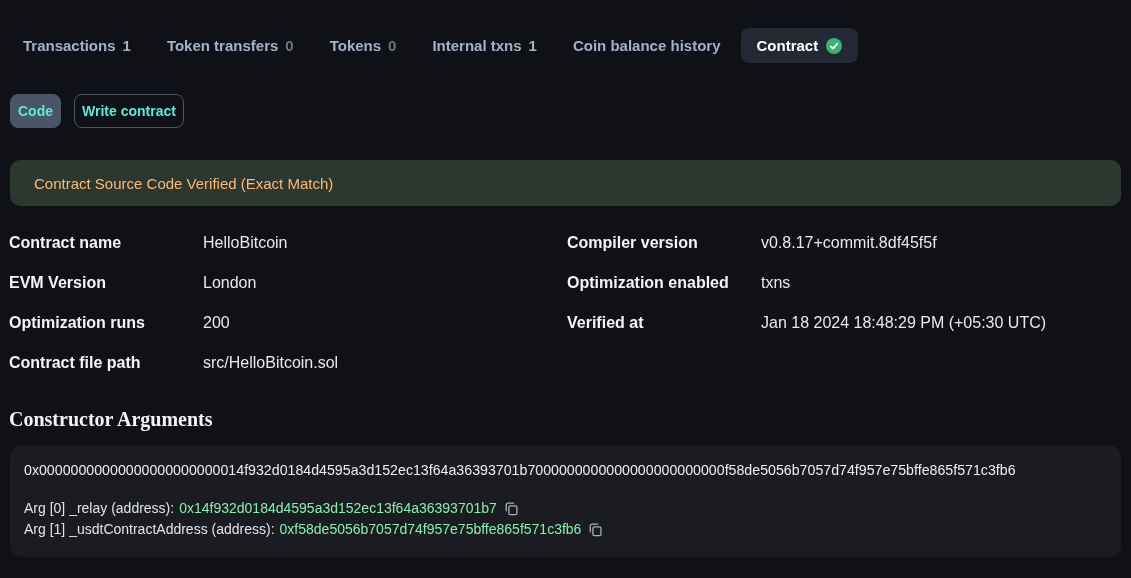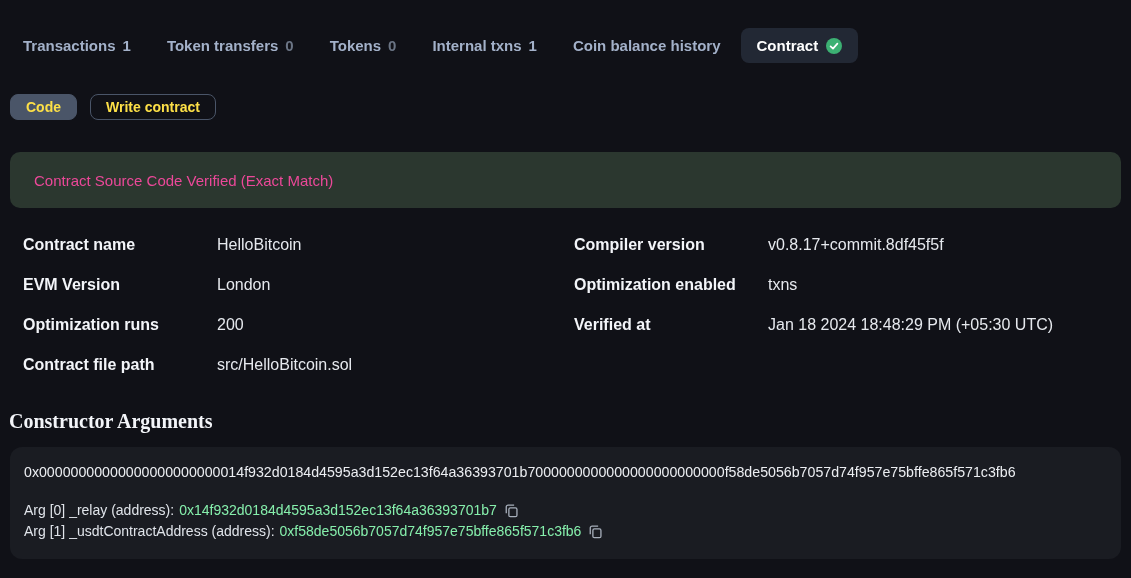--- a/index.html
+++ b/index.html
@@ -42,56 +42,56 @@
   .check-icon { margin-left: 8px; display: inline-flex; }
 
   
   .subtabs {
     display: flex;
     align-items: center;
     gap: 13px;
     padding: 31px 10px 0 10px;
   }
   .btn {
-    height: 26px;
+    height: 34px;
     display: inline-flex;
     align-items: center;
-    padding: 0 15px;
+    padding: 0 7px;
     border-radius: 8px;
     font-size: 14px;
     font-weight: 700;
-    color: #fde047;
+    color: #5eead4;
     cursor: pointer;
     background: transparent;
     border: 1px solid transparent;
     font-family: "Liberation Sans", sans-serif;
   }
   .btn.solid { background: #4a5568; border-color: #4a5568; }
   .btn.outline { border-color: #4a5568; }
 
   
   .banner {
     margin: 32px 10px 0 10px;
-    height: 56px;
+    height: 46px;
     background: #2b372f;
     border-radius: 10px;
     display: flex;
     align-items: center;
     padding: 0 24px;
     font-size: 15px;
-    color: #ec4899;
+    color: #fdba74;
   }
 
   
   .info-grid {
     display: grid;
     grid-template-columns: 1fr 1fr;
     column-gap: 4px;
     margin: 17px 10px 0 0;
-    padding-left: 23px;
+    padding-left: 9px;
   }
   .info-col { display: flex; flex-direction: column; }
   .info-row {
     height: 40px;
     display: flex;
     align-items: center;
     font-size: 16px;
   }
   .info-label {
     flex: 0 0 194px;

